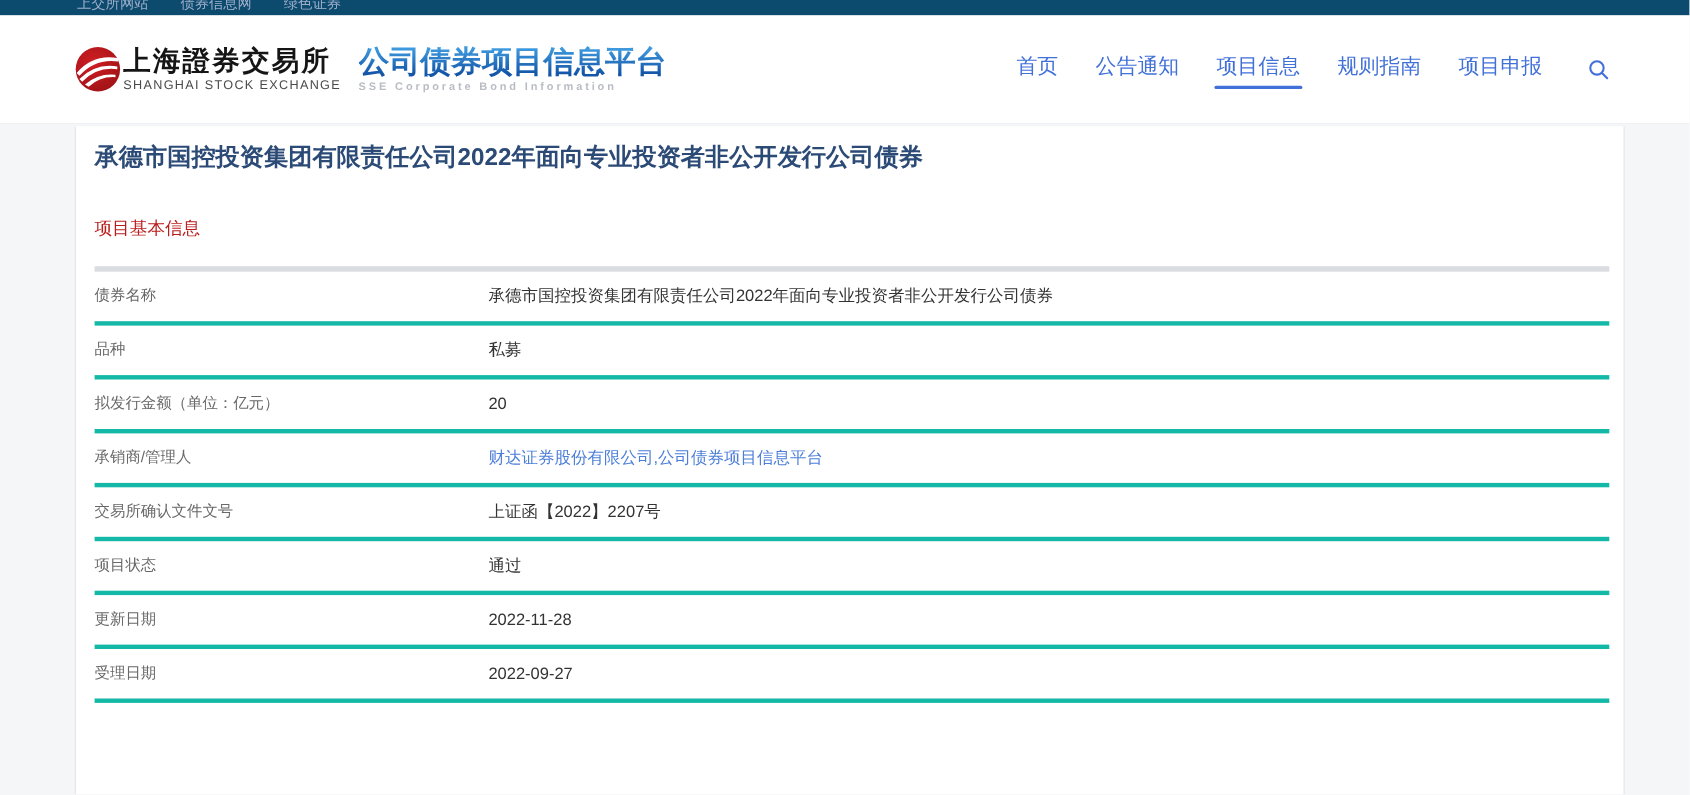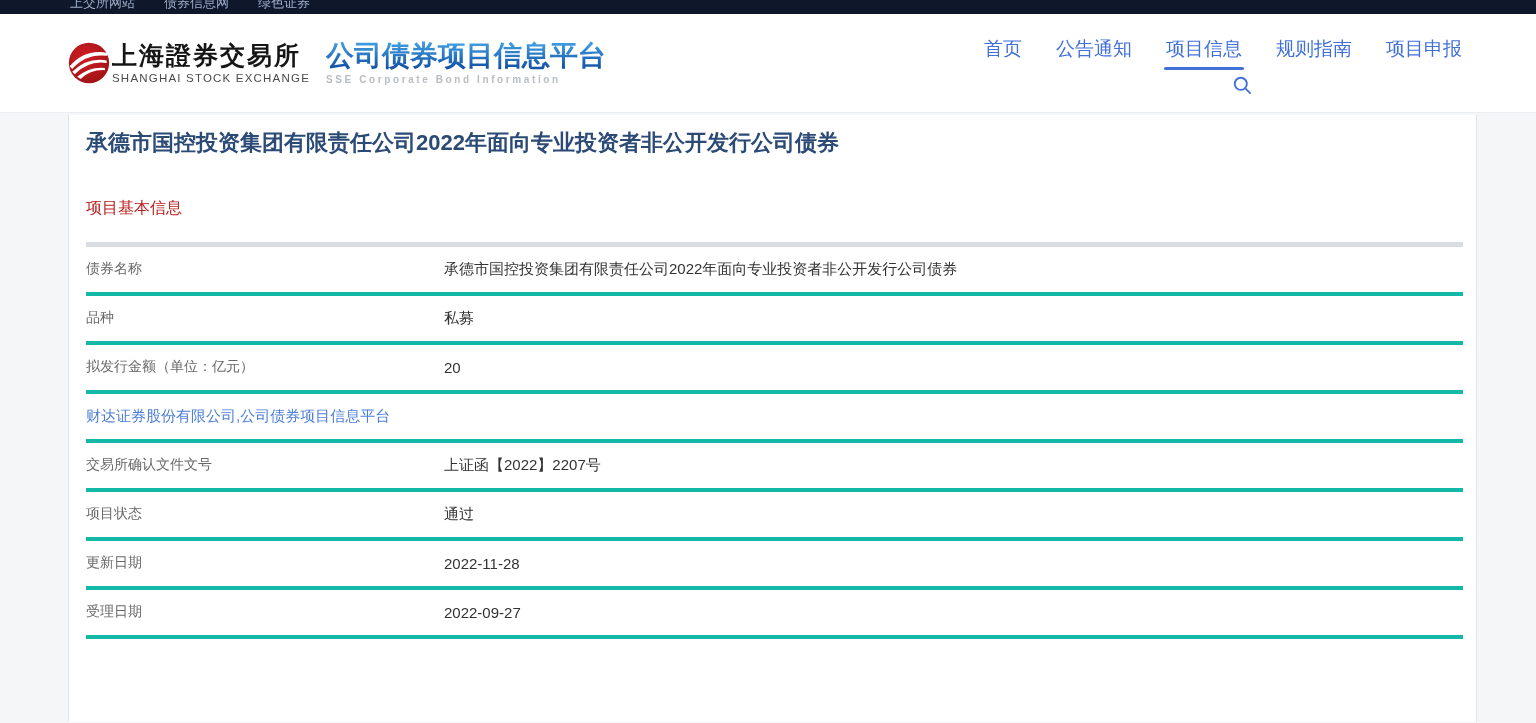--- a/index.html
+++ b/index.html
@@ -1,39 +1,39 @@
 <!DOCTYPE html>
 <html><head>
 <meta charset="utf-8">
 <style>
   * { margin:0; padding:0; box-sizing:border-box; }
   html,body { width:1536px; height:723px; overflow:hidden; }
   body { font-family:"Liberation Sans","DejaVu Sans",sans-serif; background:#f5f6f8; }
 
   
-  .topbar { height:14px; background:#0f172a; overflow:hidden; }
+  .topbar { height:14px; background:#0c4a6e; overflow:hidden; }
   .topbar-inner { display:flex; gap:29px; padding-left:70px; margin-top:-7px; }
   .topbar-link { color:#9fafca; font-size:13px; line-height:20px; text-decoration:none; white-space:nowrap; cursor:pointer; }
 
   
   .site-header { height:99px; background:#ffffff; display:flex; align-items:center; justify-content:space-between;
                  padding:0 72px 0 68px; border-bottom:1px solid #ebedf0; }
   .logo-group { display:flex; align-items:center; }
   .logo-mark { width:42px; height:42px; flex:0 0 auto; }
   .sse-names { margin-left:2px; }
   .sse-cn { font-family:"DejaVu Serif","Liberation Serif",serif; font-weight:bold; font-size:25px; color:#151515; letter-spacing:2px; line-height:1.1; white-space:nowrap; }
   .sse-en { font-size:11.5px; color:#4a4a4a; letter-spacing:1.2px; margin-top:2px; white-space:nowrap; }
   .platform { margin-left:16px; }
   .platform-cn { font-size:28px; font-weight:bold; color:#1a66c0; line-height:1.05; white-space:nowrap; }
   @supports (-webkit-background-clip: text) {
     .platform-cn { background:linear-gradient(180deg,#3e9ade 10%,#1455a8 90%); -webkit-background-clip:text; -webkit-text-fill-color:transparent; }
   }
   .platform-en { font-size:10px; font-weight:bold; color:#b9bdc3; letter-spacing:2.6px; margin-top:4px; white-space:nowrap; }
 
-  .nav-group { display:flex; align-items:center;flex-direction:column; }
+  .nav-group { display:flex; align-items:center; }
   .main-nav { display:flex; gap:30px; align-items:center; }
   .nav-item { position:relative; font-size:19px; color:#4170d8; cursor:pointer; padding:6px 2px 12px 2px; white-space:nowrap; }
   .nav-item.active::after { content:""; position:absolute; left:0; right:0; bottom:4px; height:3px; background:#4170d8; border-radius:2px; }
   .search-btn { margin-left:38px; width:22px; height:22px; display:flex; align-items:center; justify-content:center; cursor:pointer; }
 
   
   .page { padding-top:2px; }
   .panel { width:1409px; margin-left:68px; min-height:607px; background:#ffffff;
            border-left:1px solid #e3e4e7; border-right:1px solid #e3e4e7;
            padding:13px 16px 40px 17px; }
@@ -126,20 +126,21 @@
             <div class="info-value">私募</div>
           </div>
 
           <div class="info-row">
             <div class="info-label">拟发行金额（单位：亿元）</div>
             <div class="info-value">20</div>
           </div>
 
 
           <div class="info-row">
+            <div class="info-label">承销商/管理人</div>
             <div class="info-value link">财达证券股份有限公司,公司债券项目信息平台</div>
           </div>
 
           <div class="info-row">
             <div class="info-label">交易所确认文件文号</div>
             <div class="info-value">上证函【2022】2207号</div>
           </div>
 
           <div class="info-row">
             <div class="info-label">项目状态</div>

